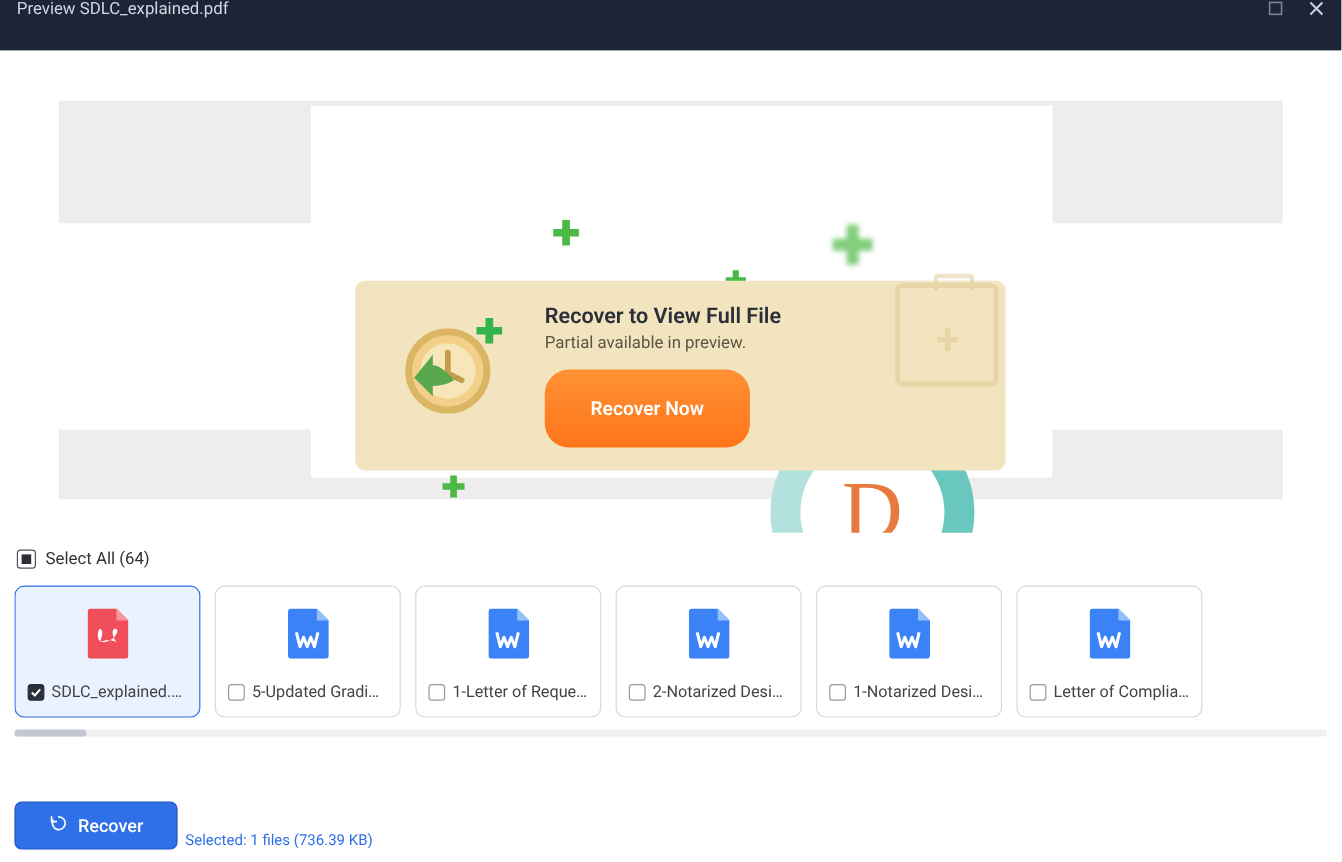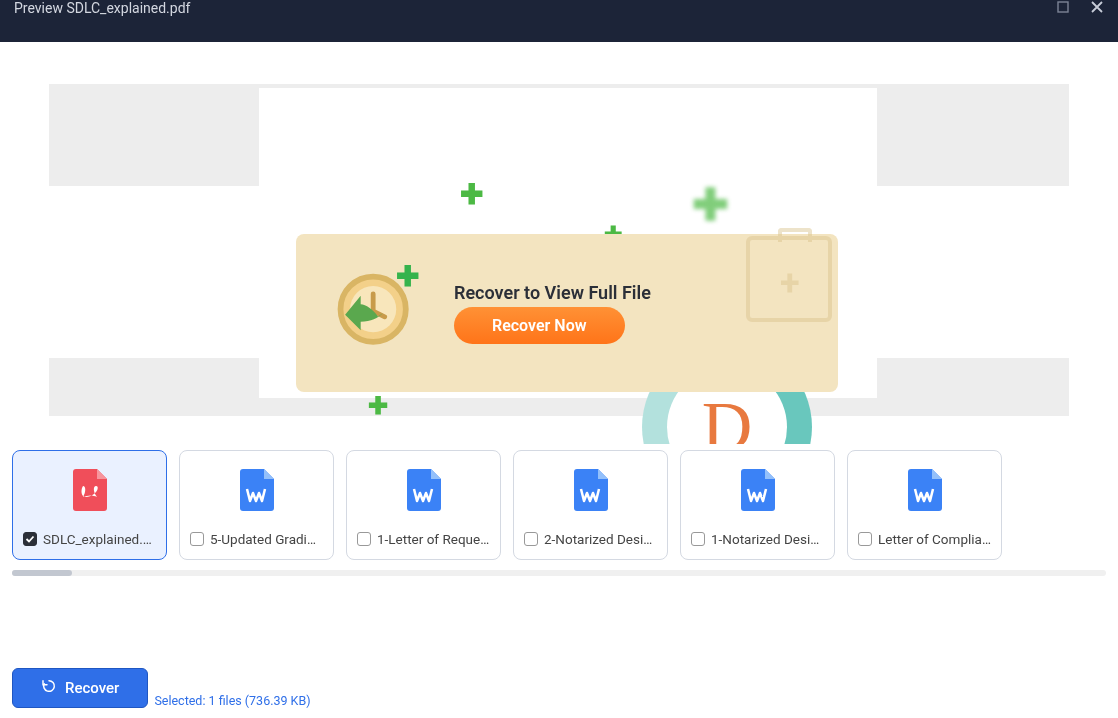--- a/index.html
+++ b/index.html
@@ -36,21 +36,21 @@
 
 .swirl { position: absolute; left: 630px; top: 298px; width: 170px; height: 170px; border-radius: 50%; background: conic-gradient(from 180deg,#66c6bc 0 70deg,#b3e1dd 70deg 180deg,#69c7bd 180deg 360deg); display:flex;align-items:center;justify-content:center; filter: blur(.5px); }
 .swirl-inner { width: 120px; height: 120px; border-radius: 50%; background:#fff; display:flex; align-items:center; justify-content:center; font-family: Georgia, serif; font-size: 70px; color:#e8793f; }
 
 
 .panel { position: absolute; left: 284px; top: 190px; width: 542px; height: 158px; background: #f3e4c0; border-radius: 8px; display: flex; align-items: center; padding: 0 28px; gap: 24px; }
 .panel-icon { width: 106px; height: 106px; display: flex; align-items: center; justify-content: center; position: relative; }
 .panel-text { flex: 1; }
 .panel-title { font-size: 18px; font-weight: 600; color: #2b2f38; margin-bottom: 4px; }
 .panel-sub { font-size: 14px; color: #5a5543; margin-bottom: 14px; }
-.panel-btn { display: inline-block; background: linear-gradient(180deg,#ff9135,#ff7419); color: #fff; font-weight: 600; font-size: 16px; padding: 9px 38px; border-radius: 20px; cursor: pointer; }
+.panel-btn { display: inline-block; background: linear-gradient(180deg,#ff9135,#ff7419); color: #fff; font-weight: 600; font-size: 16px; padding: 23px 38px; border-radius: 20px; cursor: pointer; }
 .panel-plus { position:absolute; left:72px; top:0px; color:#35b34c; font-size:28px; font-weight:bold; }
 .panel-medkit { position:absolute; left:450px; top:2px; width:86px; height:86px; border:4px solid #d9c28b; border-radius:6px; opacity:.45; }
 .panel-medkit::before { content:""; position:absolute; left:28px; top:-12px; width:26px; height:10px; border:4px solid #d9c28b; border-bottom:none; border-radius:4px 4px 0 0; }
 .panel-medkit .mp { position:absolute; left:30px; top:22px; font-size:36px; color:#d9c28b; font-weight:bold; }
 
 
 .select-row { display:flex; align-items:center; gap:8px; padding: 14px 0 8px 2px; font-size:14px; color:#333; }
 .cb-mixed { width:16px; height:16px; border:1px solid #555; border-radius:3px; display:flex; align-items:center; justify-content:center; background:#fff; cursor:pointer; }
 .cb-mixed span { width:8px; height:8px; background:#2b2f38; }
 
@@ -124,25 +124,32 @@
         <svg width="96" height="96" viewBox="0 0 100 100">
           <circle cx="46" cy="46" r="34" fill="#f3d089" stroke="#d9b564" stroke-width="6"></circle>
           <circle cx="46" cy="46" r="24" fill="#f8e6bb"></circle>
           <path d="M46 30 L46 48 L58 54" stroke="#c89b4a" stroke-width="5" fill="none" stroke-linecap="round"></path>
           <path d="M50 84 C44 76 36 70 30 70 L30 60 L12 82 L30 100 L30 90 C42 90 50 86 56 80 Z" fill="#5aa84e" transform="translate(6,-22) scale(0.9)"></path>
         </svg>
         <span class="panel-plus">✚</span>
       </div>
       <div class="panel-text">
         <div class="panel-title">Recover to View Full File</div>
+        <div class="panel-sub">Partial available in preview.</div>
         <div class="panel-btn">Recover Now</div>
       </div>
     </div>
   </div>
 
+  <div class="select-row">
+    <div class="cb-mixed">
+        <span></span>
+      </div>
+    <span>Select All (64)</span>
+  </div>
 
   <div class="thumbs-wrap">
     <div class="thumbs" id="thumbs">
         <div class="thumb selected">
           <div class="thumb-icon">
             <svg width="34" height="42" viewBox="0 0 34 42">
               <path d="M3 0 H24 L34 10 V39 a3 3 0 0 1 -3 3 H3 a3 3 0 0 1 -3 -3 V3 a3 3 0 0 1 3 -3 Z" fill="#f04e5a"></path>
               <path d="M24 0 V10 H34 Z" fill="#f7949c"></path>
               <path d="M10 17 c3 0 3 6 0 11 c5 -2 10 -2 14 0 c-4 -5 -4 -11 -1 -11 c3 0 2 5 -2 8 c-4 3 -9 4 -11 2 c-2 -2 -2 -7 0 -10 Z" fill="#fff"></path>
             </svg>

